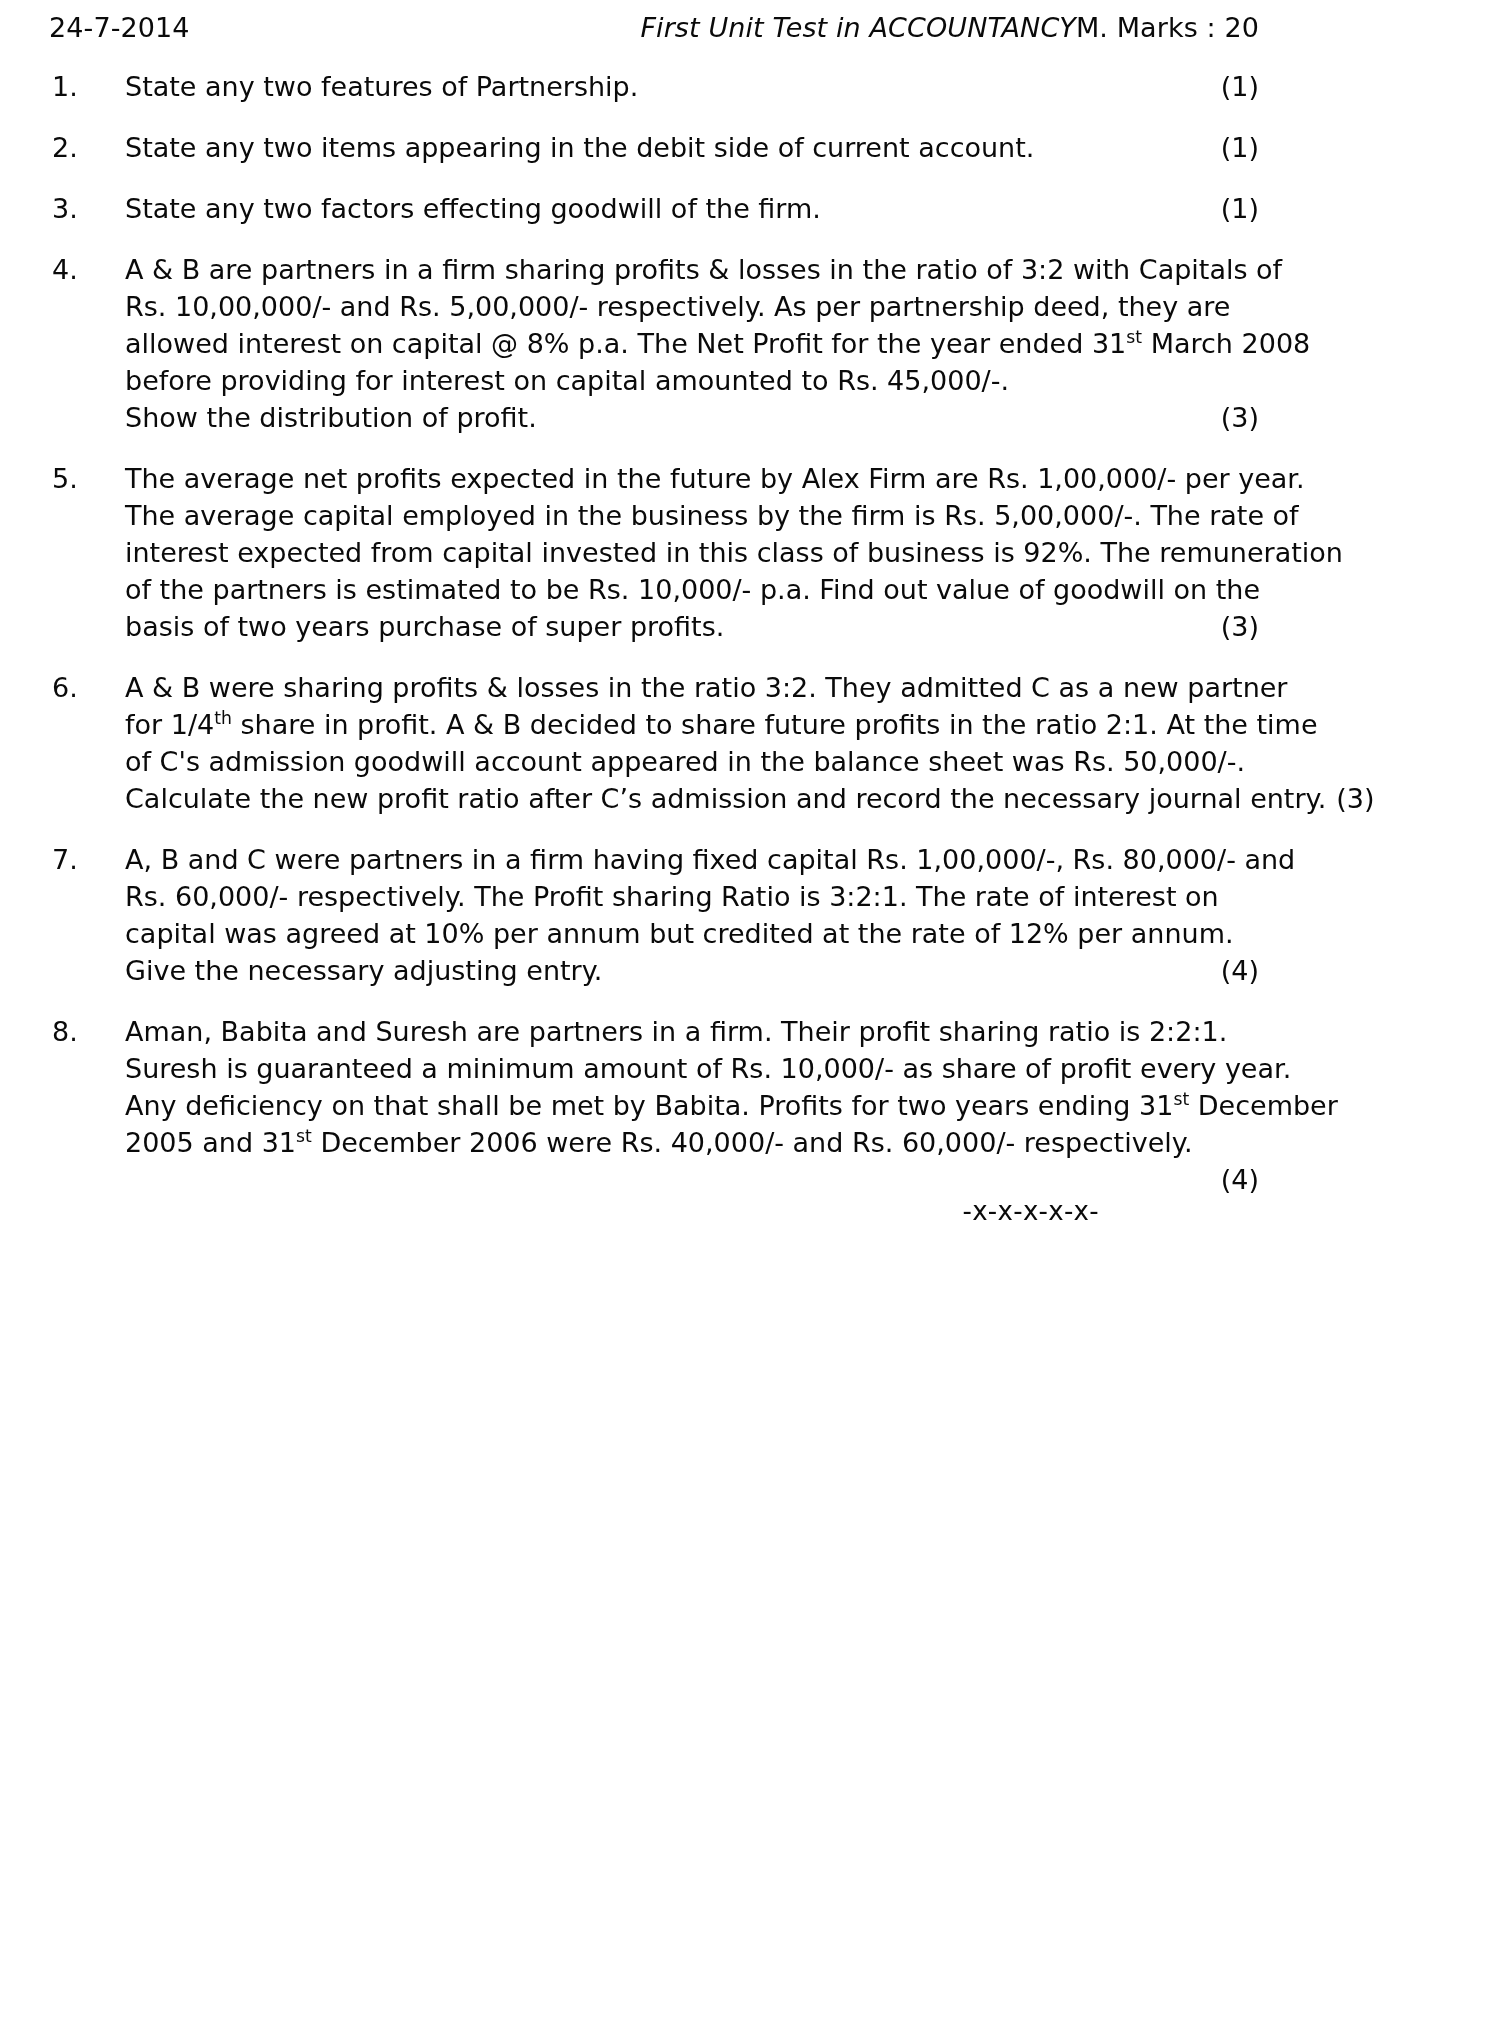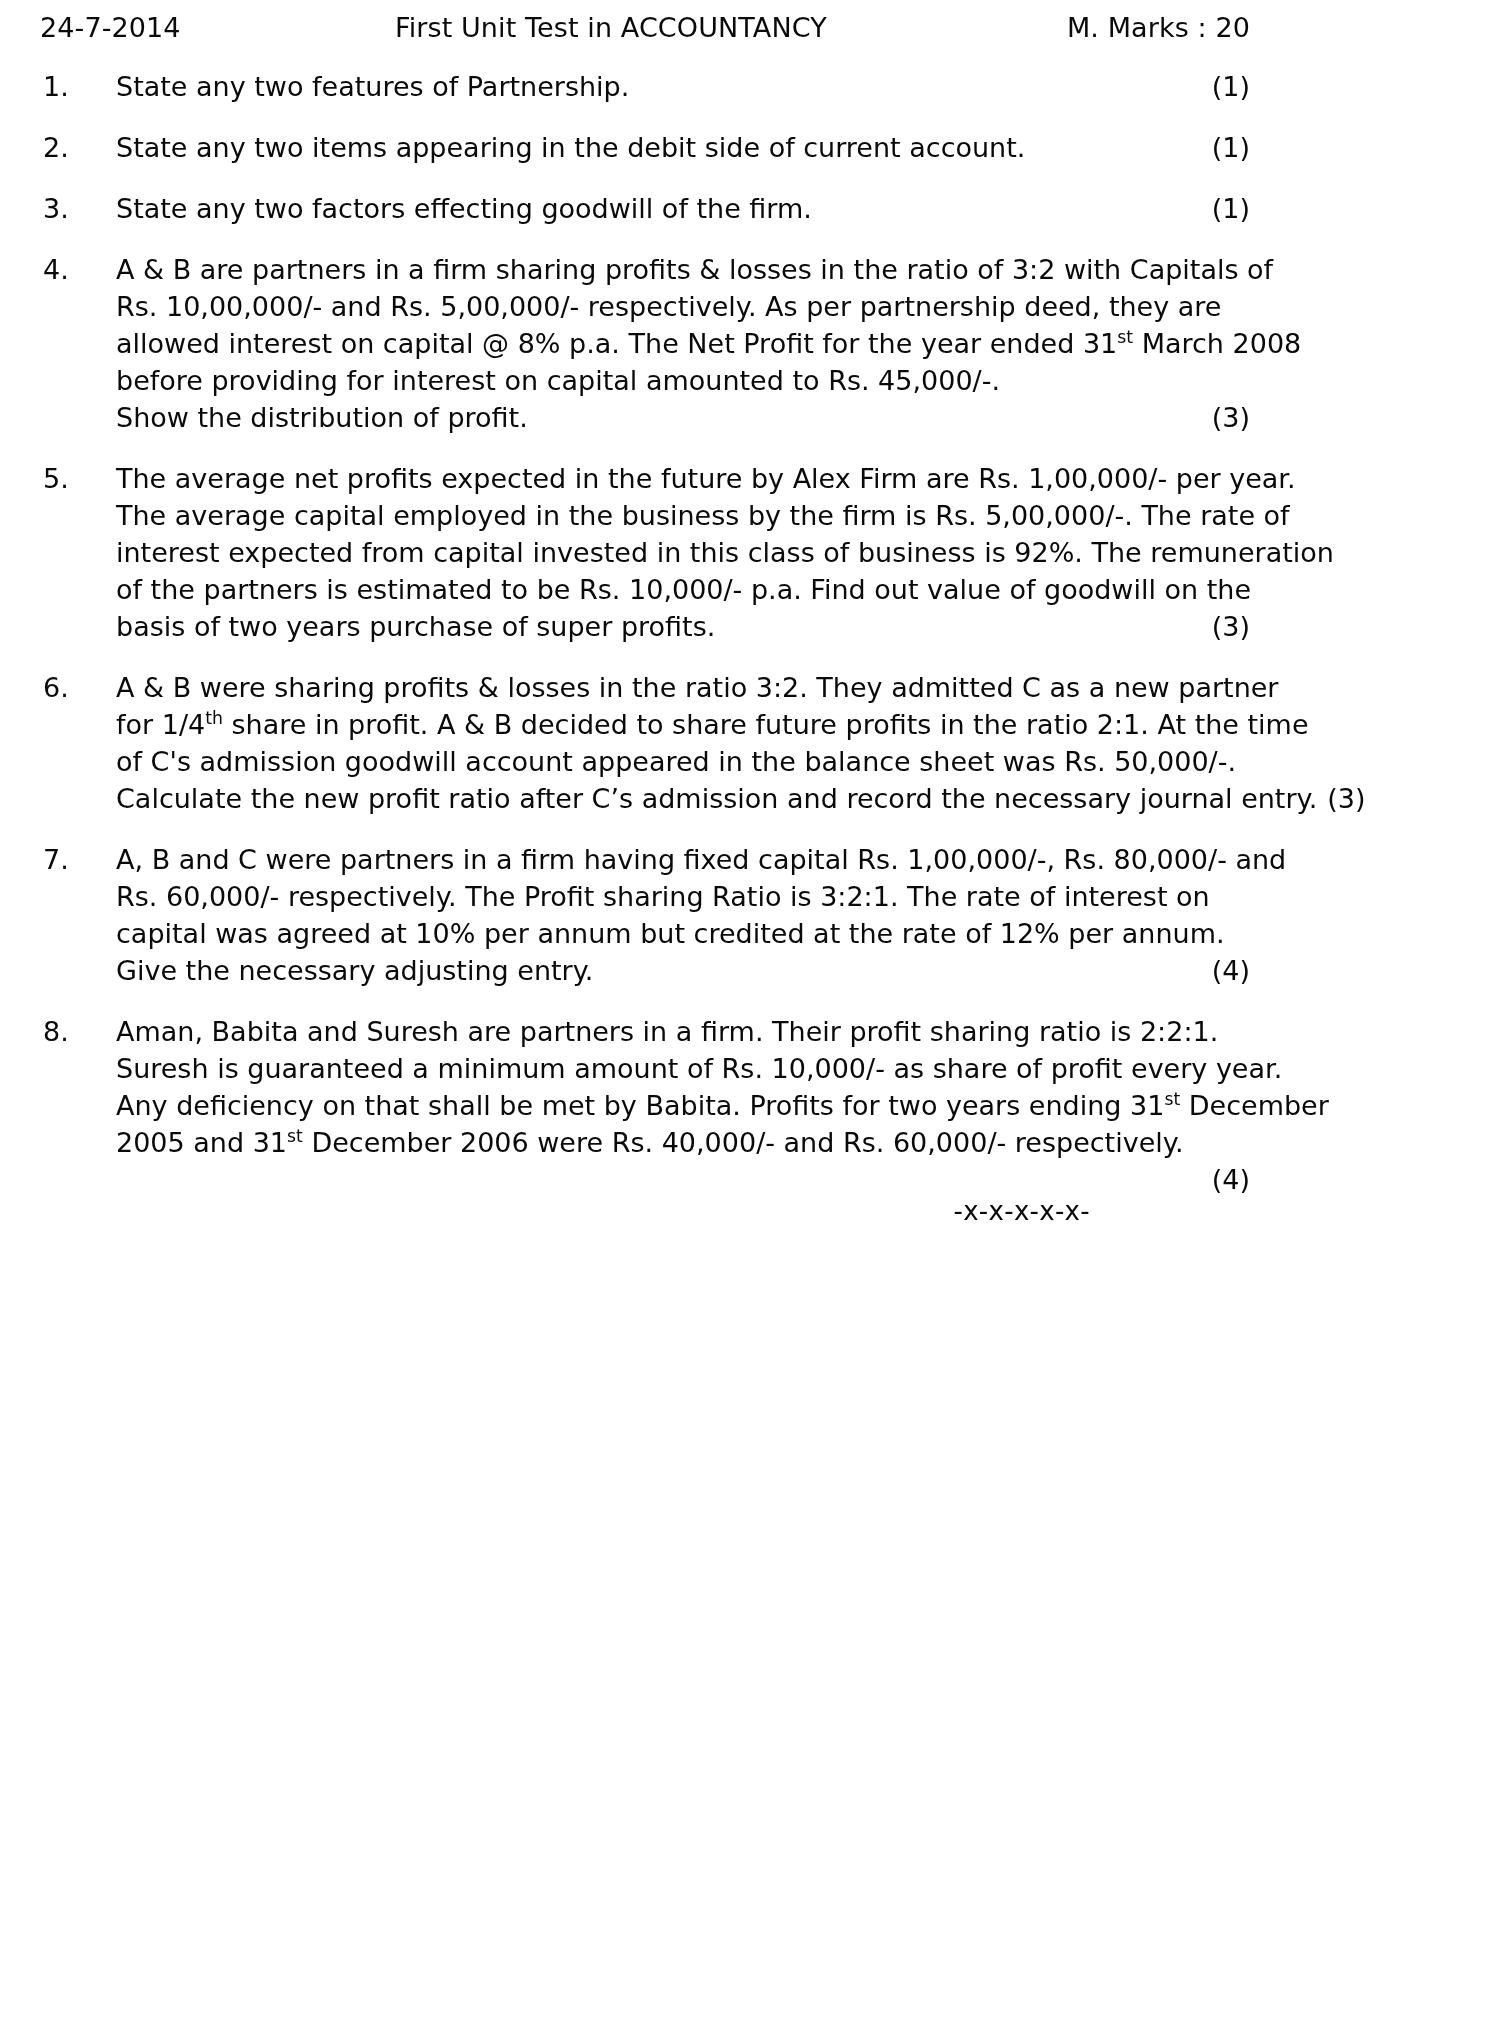--- a/index.html
+++ b/index.html
@@ -17,39 +17,39 @@
   .page {
     position: relative;
     width: 1505px;
     height: 2034px;
     background: #ffffff;
     box-sizing: border-box;
     padding: 0;
   }
   .sheet {
     position: absolute;
-    left: 0;
+    left: 9px;
     top: 0;
     width: 1302px;
     padding: 10px 52px 0 38px;
     box-sizing: border-box;
   }
 
   
   .header {
     display: flex;
     align-items: baseline;
     font-size: 27px;
     line-height: 36px;
     letter-spacing: 0.1px;
     margin-bottom: 22px;
     padding-left: 2px;
   }
   .header .date        { width: 330px; flex: 0 0 330px; }
-  .header .title       { flex: 1 1 auto; text-align: left; padding-left: 25px; white-space: nowrap;}
+  .header .title       { flex: 1 1 auto; text-align: right; padding-left: 25px; white-space: nowrap; font-style: italic;}
   .header .marks       { flex: 0 0 auto; white-space: nowrap; }
 
   
   .q {
     display: flex;
     align-items: flex-start;
     margin-bottom: 24px;
   }
   .q-num {
     flex: 0 0 78px;

